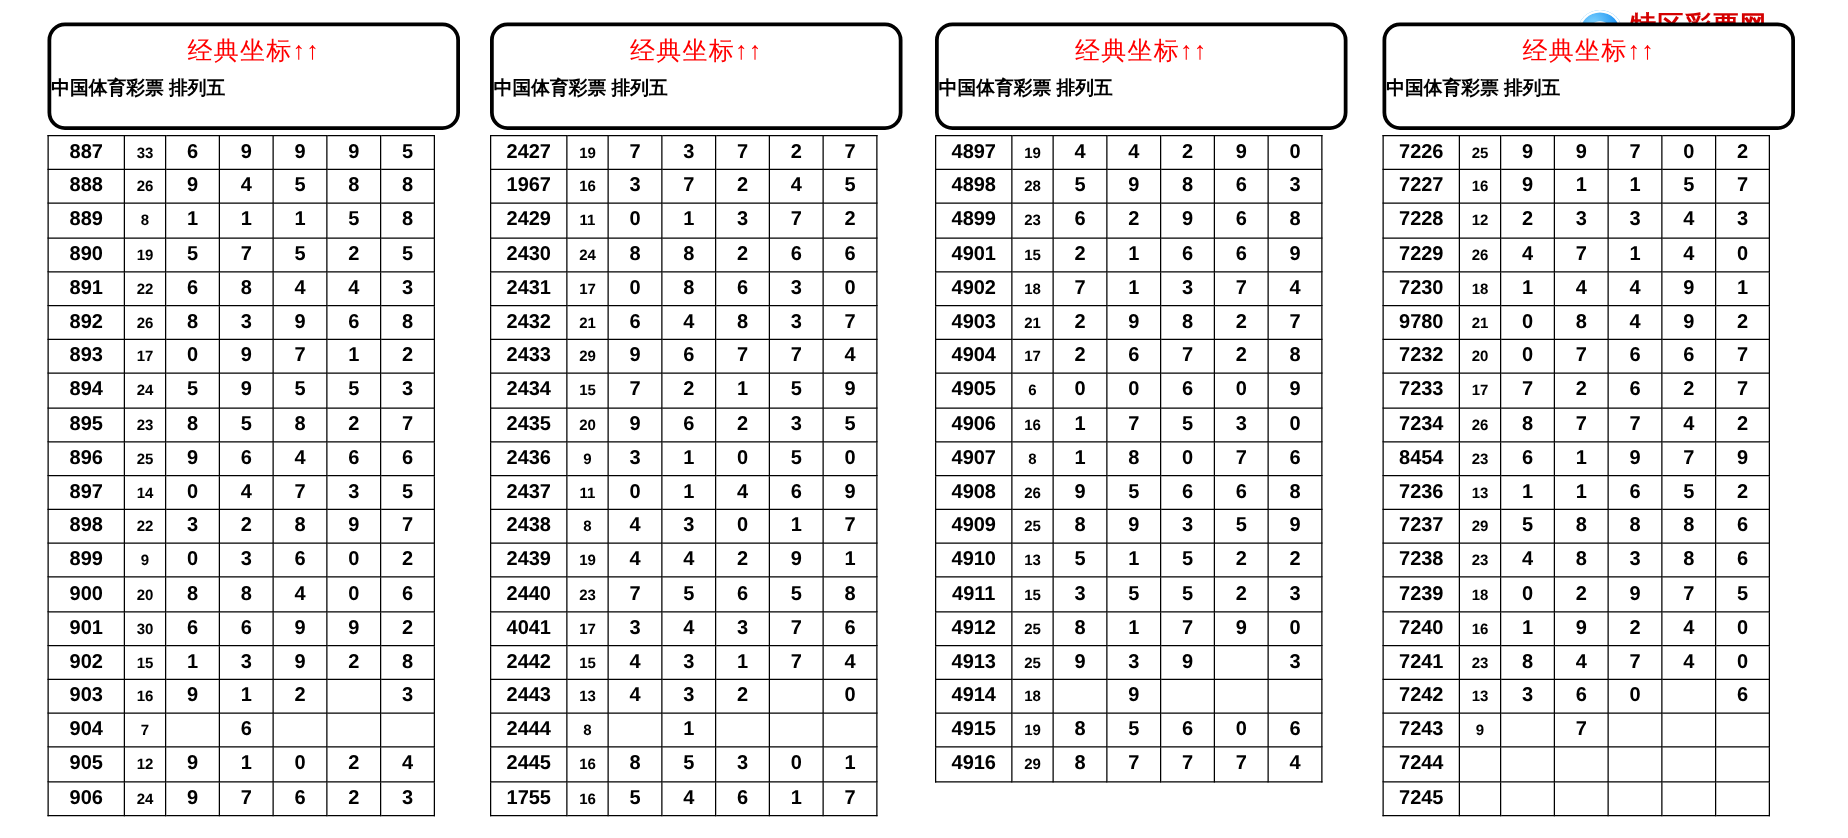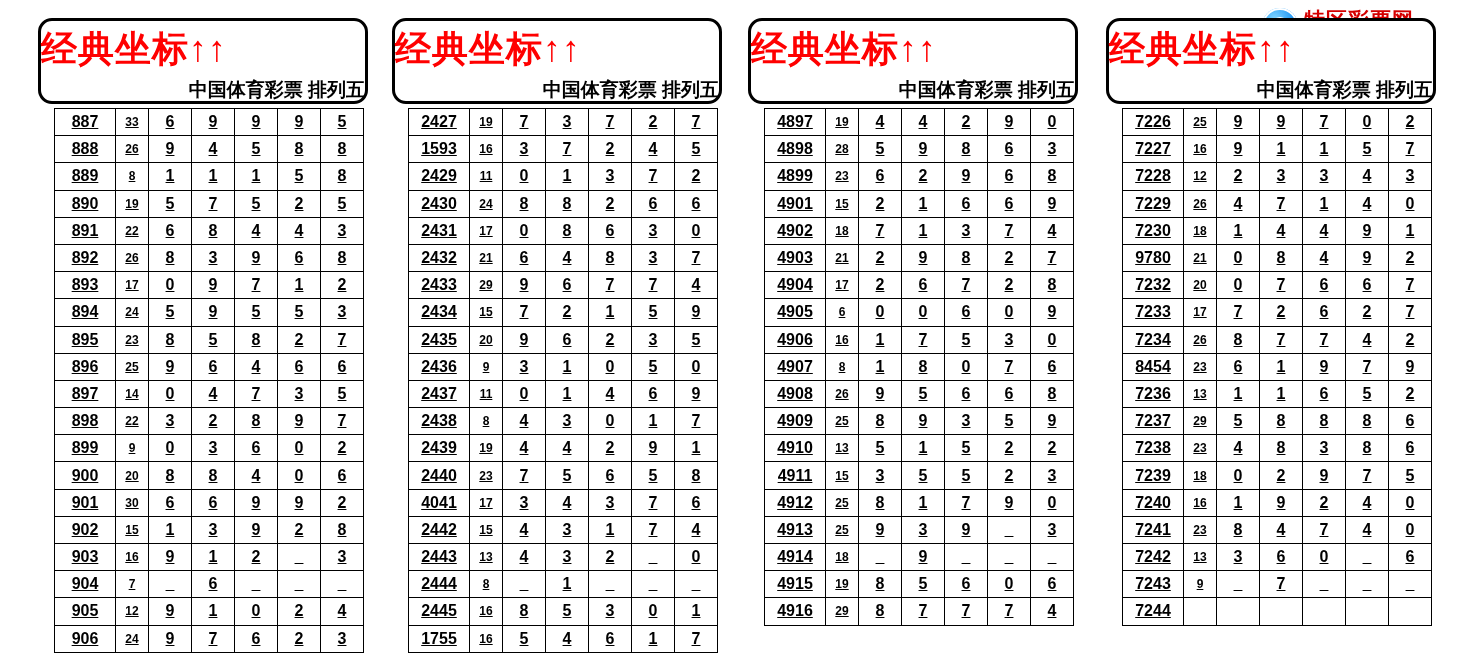--- a/index.html
+++ b/index.html
@@ -11,33 +11,32 @@
   .panel.p0{left:38px;}
   .panel.p1{left:392px;}
   .panel.p2{left:748px;}
   .panel.p3{left:1106px;}
 
   .head-box{
     border:3px solid #000;border-radius:14px;height:86px;box-sizing:border-box;
     background:#fff;position:relative;
   }
   .head-title{
-    text-align:left;color:#ff0000;font-weight:bold;font-size:36px;
+    text-align:center;color:#ff0000;font-weight:normal;font-size:20px;
     font-family:"Liberation Sans",sans-serif;line-height:1;padding-top:10px;
     letter-spacing:1px;
   }
   .head-sub{
-    text-align:right;color:#000;font-size:19px;font-weight:bold;padding-top:10px;
+    text-align:left;color:#000;font-size:15px;font-weight:bold;padding-top:10px;
     font-family:"Liberation Sans",sans-serif;
   }
 
   table.grid{
-    border-collapse:collapse;width:310px;margin-top:4px;margin-left:16px;
+    border-collapse:collapse;width:310px;margin-top:4px;margin-left:0px;
     table-layout:fixed;
-    text-decoration:underline;
   }
   table.grid td{
     border:1px solid #000;height:24.2px;text-align:center;vertical-align:middle;
     font-family:"Liberation Sans",sans-serif;background:#fff;
   }
   td.idx{width:58px;font-size:16px;font-weight:bold;}
   td.sm{width:30px;font-size:12px;font-weight:bold;}
   td.dg{width:40px;font-size:16px;font-weight:bold;}
   td.red{background:#ff0000;color:#ffffff;}
   td.yel{background:#ffff00;color:#000000;}
@@ -277,21 +276,21 @@
           <tr>
             <td class="idx">2427</td>
             <td class="sm">19</td>
             <td class="dg">7</td>
             <td class="dg">3</td>
             <td class="dg">7</td>
             <td class="dg">2</td>
             <td class="dg">7</td>
           </tr>
           <tr>
-            <td class="idx">1593</td>
+            <td class="idx">1967</td>
             <td class="sm">16</td>
             <td class="dg">3</td>
             <td class="dg">7</td>
             <td class="dg">2</td>
             <td class="dg">4</td>
             <td class="dg">5</td>
           </tr>
           <tr>
             <td class="idx">2429</td>
             <td class="sm">11</td>
@@ -811,17 +810,26 @@
           </tr>
           <tr>
             <td class="idx">7244</td>
             <td class="sm"></td>
             <td class="dg yel"></td>
             <td class="dg"></td>
             <td class="dg"></td>
             <td class="dg"></td>
             <td class="dg"></td>
           </tr>
+          <tr>
+            <td class="idx">7245</td>
+            <td class="sm"></td>
+            <td class="dg"></td>
+            <td class="dg"></td>
+            <td class="dg"></td>
+            <td class="dg"></td>
+            <td class="dg"></td>
+          </tr>
         </tbody>
       </table>
   </div>
 
 </div>
 
 </body></html>

